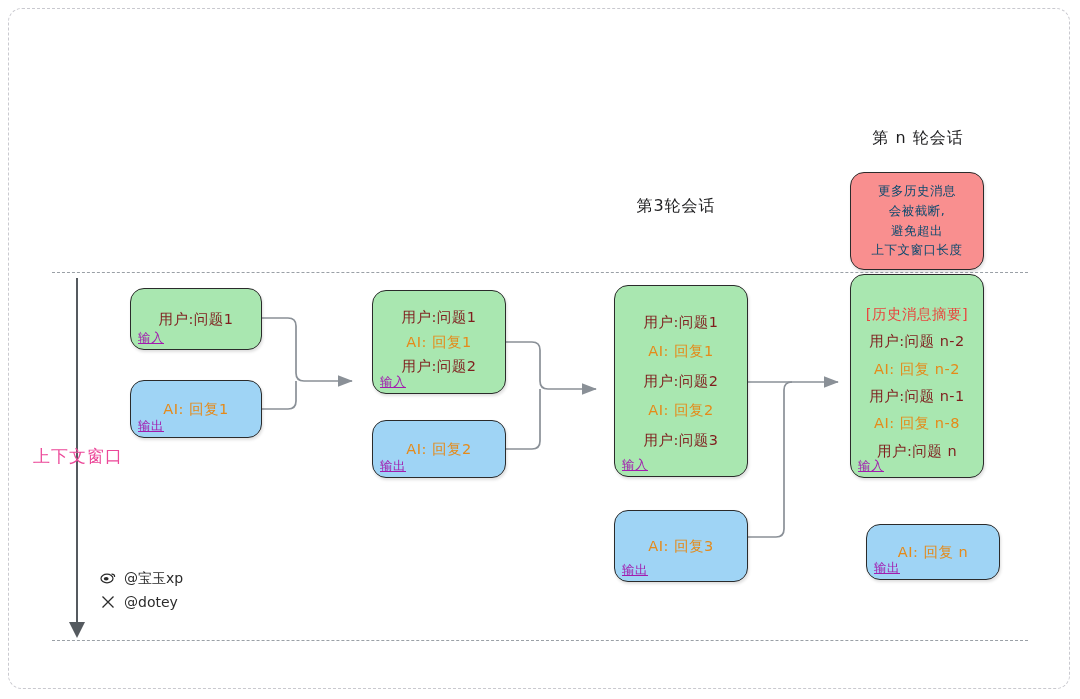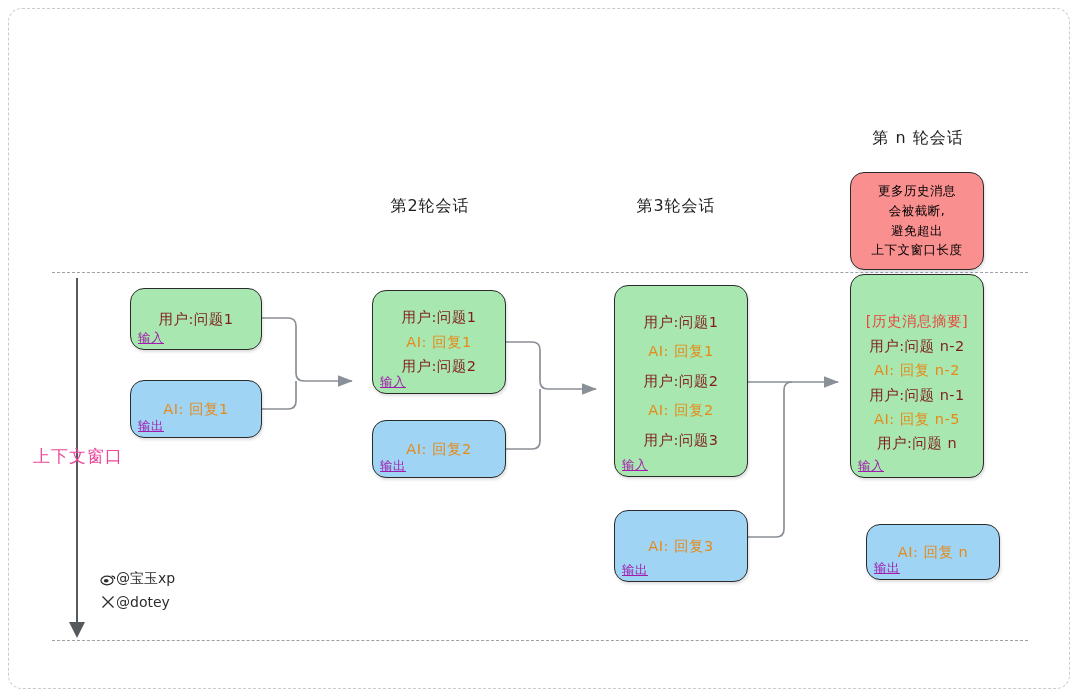--- a/index.html
+++ b/index.html
@@ -115,21 +115,21 @@
   }
   .line {
     font-size: 14.5px;
     line-height: 1.55;
     white-space: nowrap;
     letter-spacing: 0.5px;
   }
   .line.user    { color: #7f1d1d; }
   .line.ai      { color: #e58a19; }
   .line.summary { color: #e8483f; }
-  .line.warn    { color: #000000; font-size: 12.5px; line-height: 1.5; text-align: center; }
+  .line.warn    { color: #0c4a6e; font-size: 12.5px; line-height: 1.5; text-align: center; }
   .io-tag {
     position: absolute;
     left: 7px;
     bottom: 2px;
     font-size: 12.5px;
     color: #a21caf;
     letter-spacing: 0.5px;
     text-decoration: underline;
   }
   
@@ -145,21 +145,22 @@
   .social {
     position: absolute;
     left: 100px;
     top: 570px;
     display: flex;
     flex-direction: column;
     gap: 6px;
   }
   .social-row {
     display: flex;
-    align-items: flex-end;
+    align-items: flex-start;
+    gap: 8px;
     font-size: 14px;
     color: #2b2b2b;
   }
   .social-row .glyph {
     width: 16px;
     height: 16px;
     display: inline-flex;
     align-items: center;
     justify-content: center;
     color: #2b2b2b;
@@ -207,21 +208,20 @@
     <span class="io-tag">输入</span>
   </div>
 
   <div class="node blue" style="left:130px; top:380px; width:132px; height:58px;">
     <div class="lines">
       <div class="line ai">AI: 回复1</div>
     </div>
     <span class="io-tag">输出</span>
   </div>
 
-  <div class="round-label" style="left:340px; top:196px; width:180px;">第2轮会话</div>
 
   <div class="node green" style="left:372px; top:290px; width:134px; height:104px;">
     <div class="lines">
       <div class="line user">用户:问题1</div>
       <div class="line ai">AI: 回复1</div>
       <div class="line user">用户:问题2</div>
     </div>
     <span class="io-tag">输入</span>
   </div>
 
@@ -257,26 +257,26 @@
   <div class="node red" style="left:850px; top:172px; width:134px; height:98px;">
     <div class="lines" style="gap:1px;">
       <div class="line warn">更多历史消息</div>
       <div class="line warn">会被截断,</div>
       <div class="line warn">避免超出</div>
       <div class="line warn">上下文窗口长度</div>
     </div>
   </div>
 
   <div class="node green" style="left:850px; top:274px; width:134px; height:204px;">
-    <div class="lines" style="margin-top:13px;">
+    <div class="lines" style="gap:5px;margin-top:13px;">
       <div class="line summary">[历史消息摘要]</div>
       <div class="line user">用户:问题 n-2</div>
       <div class="line ai">AI: 回复 n-2</div>
       <div class="line user">用户:问题 n-1</div>
-      <div class="line ai">AI: 回复 n-5</div>
+      <div class="line ai">AI: 回复 n-8</div>
       <div class="line user">用户:问题 n</div>
     </div>
     <span class="io-tag">输入</span>
   </div>
 
   <div class="node blue" style="left:850px; top:524px; width:134px; height:56px;margin-left:16px;">
     <div class="lines">
       <div class="line ai">AI: 回复 n</div>
     </div>
     <span class="io-tag">输出</span>

